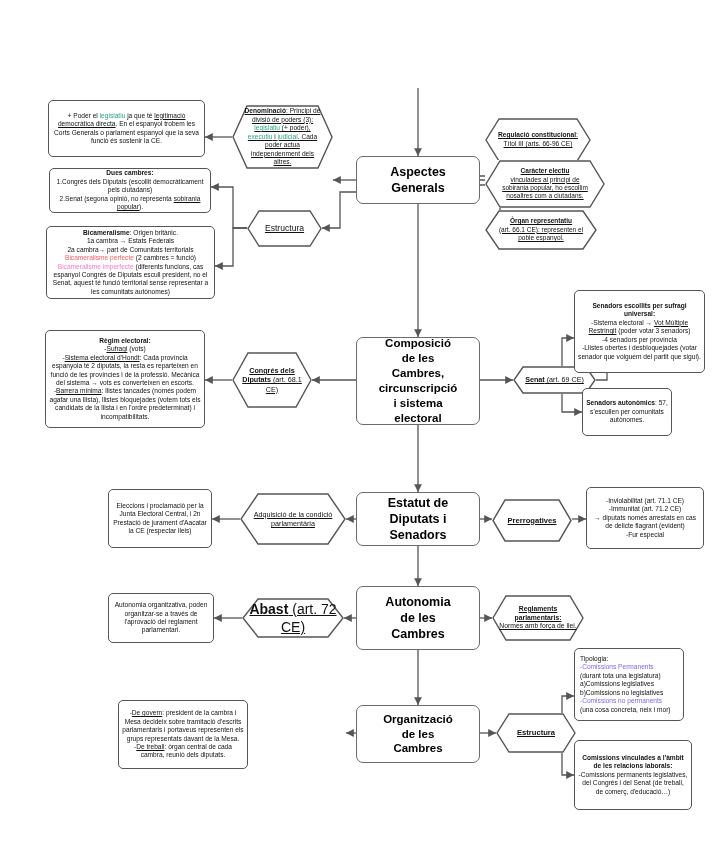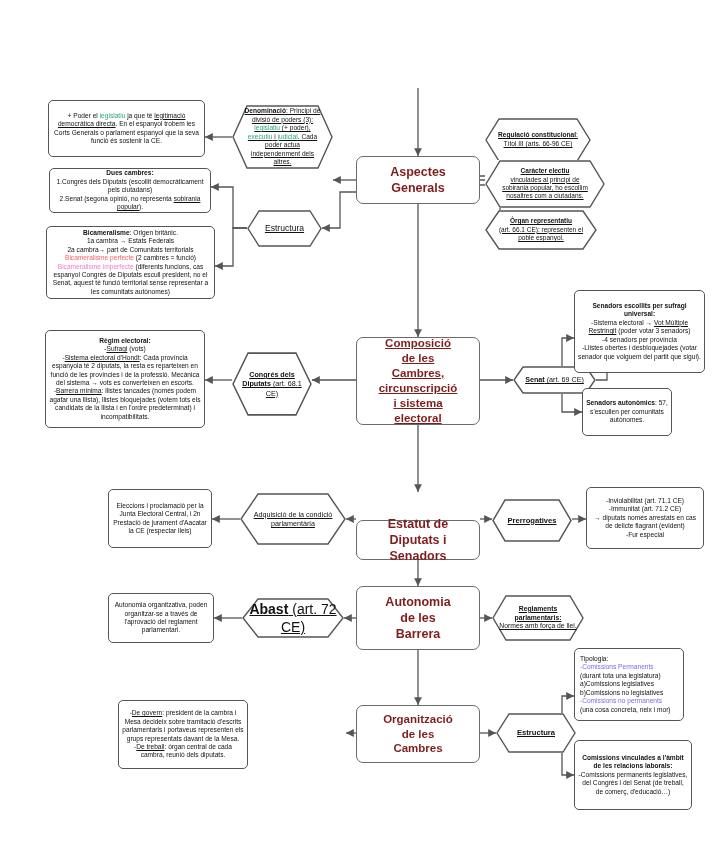--- a/index.html
+++ b/index.html
@@ -37,21 +37,21 @@
     color:#ff2b2b;
     font-weight:bold;
     font-size:12.5px;
     line-height:1.25;
   }
   
   .spine{
     border:1.6px solid #6b6b6b;
     border-radius:7px;
     background:#fff;
-    color:#7f1d1d;
+    color:#000000;
     font-weight:bold;
     font-size:12.5px;
     line-height:1.3;
   }
   
   .tbox{
     border:1.4px solid #555;
     border-radius:5px;
     background:#fff;
     font-size:6.6px;
@@ -154,39 +154,39 @@
       <path d="M562,742 L562,775 L574,775" marker-end="url(#ar)"></path>
     </g>
   </svg>
 
 
   <div class="node spine" style="left:356px;top:156px;width:124px;height:48px;">
     <div class="inner" style="white-space:pre-line;">Aspectes
 Generals</div>
   </div>
 
-  <div class="node spine" style="left:356px;top:337px;width:124px;height:88px;text-decoration:underline;">
+  <div class="node spine" style="left:356px;top:337px;width:124px;height:88px;">
     <div class="inner" style="white-space:pre-line;font-size:11.5px;">Composició
 de les
 Cambres,
 circunscripció
 i sistema
 electoral</div>
   </div>
 
-  <div class="node spine" style="left:356px;top:520px;width:124px;height:40px;">
+  <div class="node spine" style="left:356px;top:492px;width:124px;height:54px;">
     <div class="inner" style="white-space:pre-line;">Estatut de
 Diputats i
 Senadors</div>
   </div>
 
   <div class="node spine" style="left:356px;top:586px;width:124px;height:64px;">
     <div class="inner" style="white-space:pre-line;">Autonomia
 de les
-Barrera</div>
+Cambres</div>
   </div>
 
   <div class="node spine" style="left:356px;top:705px;width:124px;height:58px;justify-content:flex-end;">
     <div class="inner" style="white-space:pre-line;font-size:11.5px;">Organització
 de les
 Cambres</div>
   </div>
 
   <div class="node hex" style="left:232px;top:105px;width:101px;height:64px;">
     <svg class="hexshape" viewBox="0 0 101 64" preserveAspectRatio="none">
@@ -224,21 +224,21 @@
 
   <div class="node hex" style="left:485px;top:210px;width:112px;height:40px;">
     <svg class="hexshape" viewBox="0 0 112 40" preserveAspectRatio="none">
       <polygon points="14,1 98,1 111,20 98,39 14,39 1,20" fill="#fff" stroke="#555" stroke-width="1.4"></polygon>
     </svg>
     <div class="inner" style="font-size:6.5px;">
       <b>Òrgan representatiu</b><br>(art. 66.1 CE): representen el poble espanyol.
     </div>
   </div>
 
-  <div class="node hex" style="left:232px;top:352px;width:80px;height:64px;">
+  <div class="node hex" style="left:232px;top:352px;width:80px;height:56px;">
     <svg class="hexshape" viewBox="0 0 80 56" preserveAspectRatio="none">
       <polygon points="16,1 64,1 79,28 64,55 16,55 1,28" fill="#fff" stroke="#555" stroke-width="1.4"></polygon>
     </svg>
     <div class="inner" style="font-size:7.2px;padding:0 7px;">
       <b>Congrés dels Diputats</b> (art. 68.1 CE)
     </div>
   </div>
 
   <div class="node hex" style="left:513px;top:366px;width:83px;height:28px;">
     <svg class="hexshape" viewBox="0 0 83 28" preserveAspectRatio="none">

